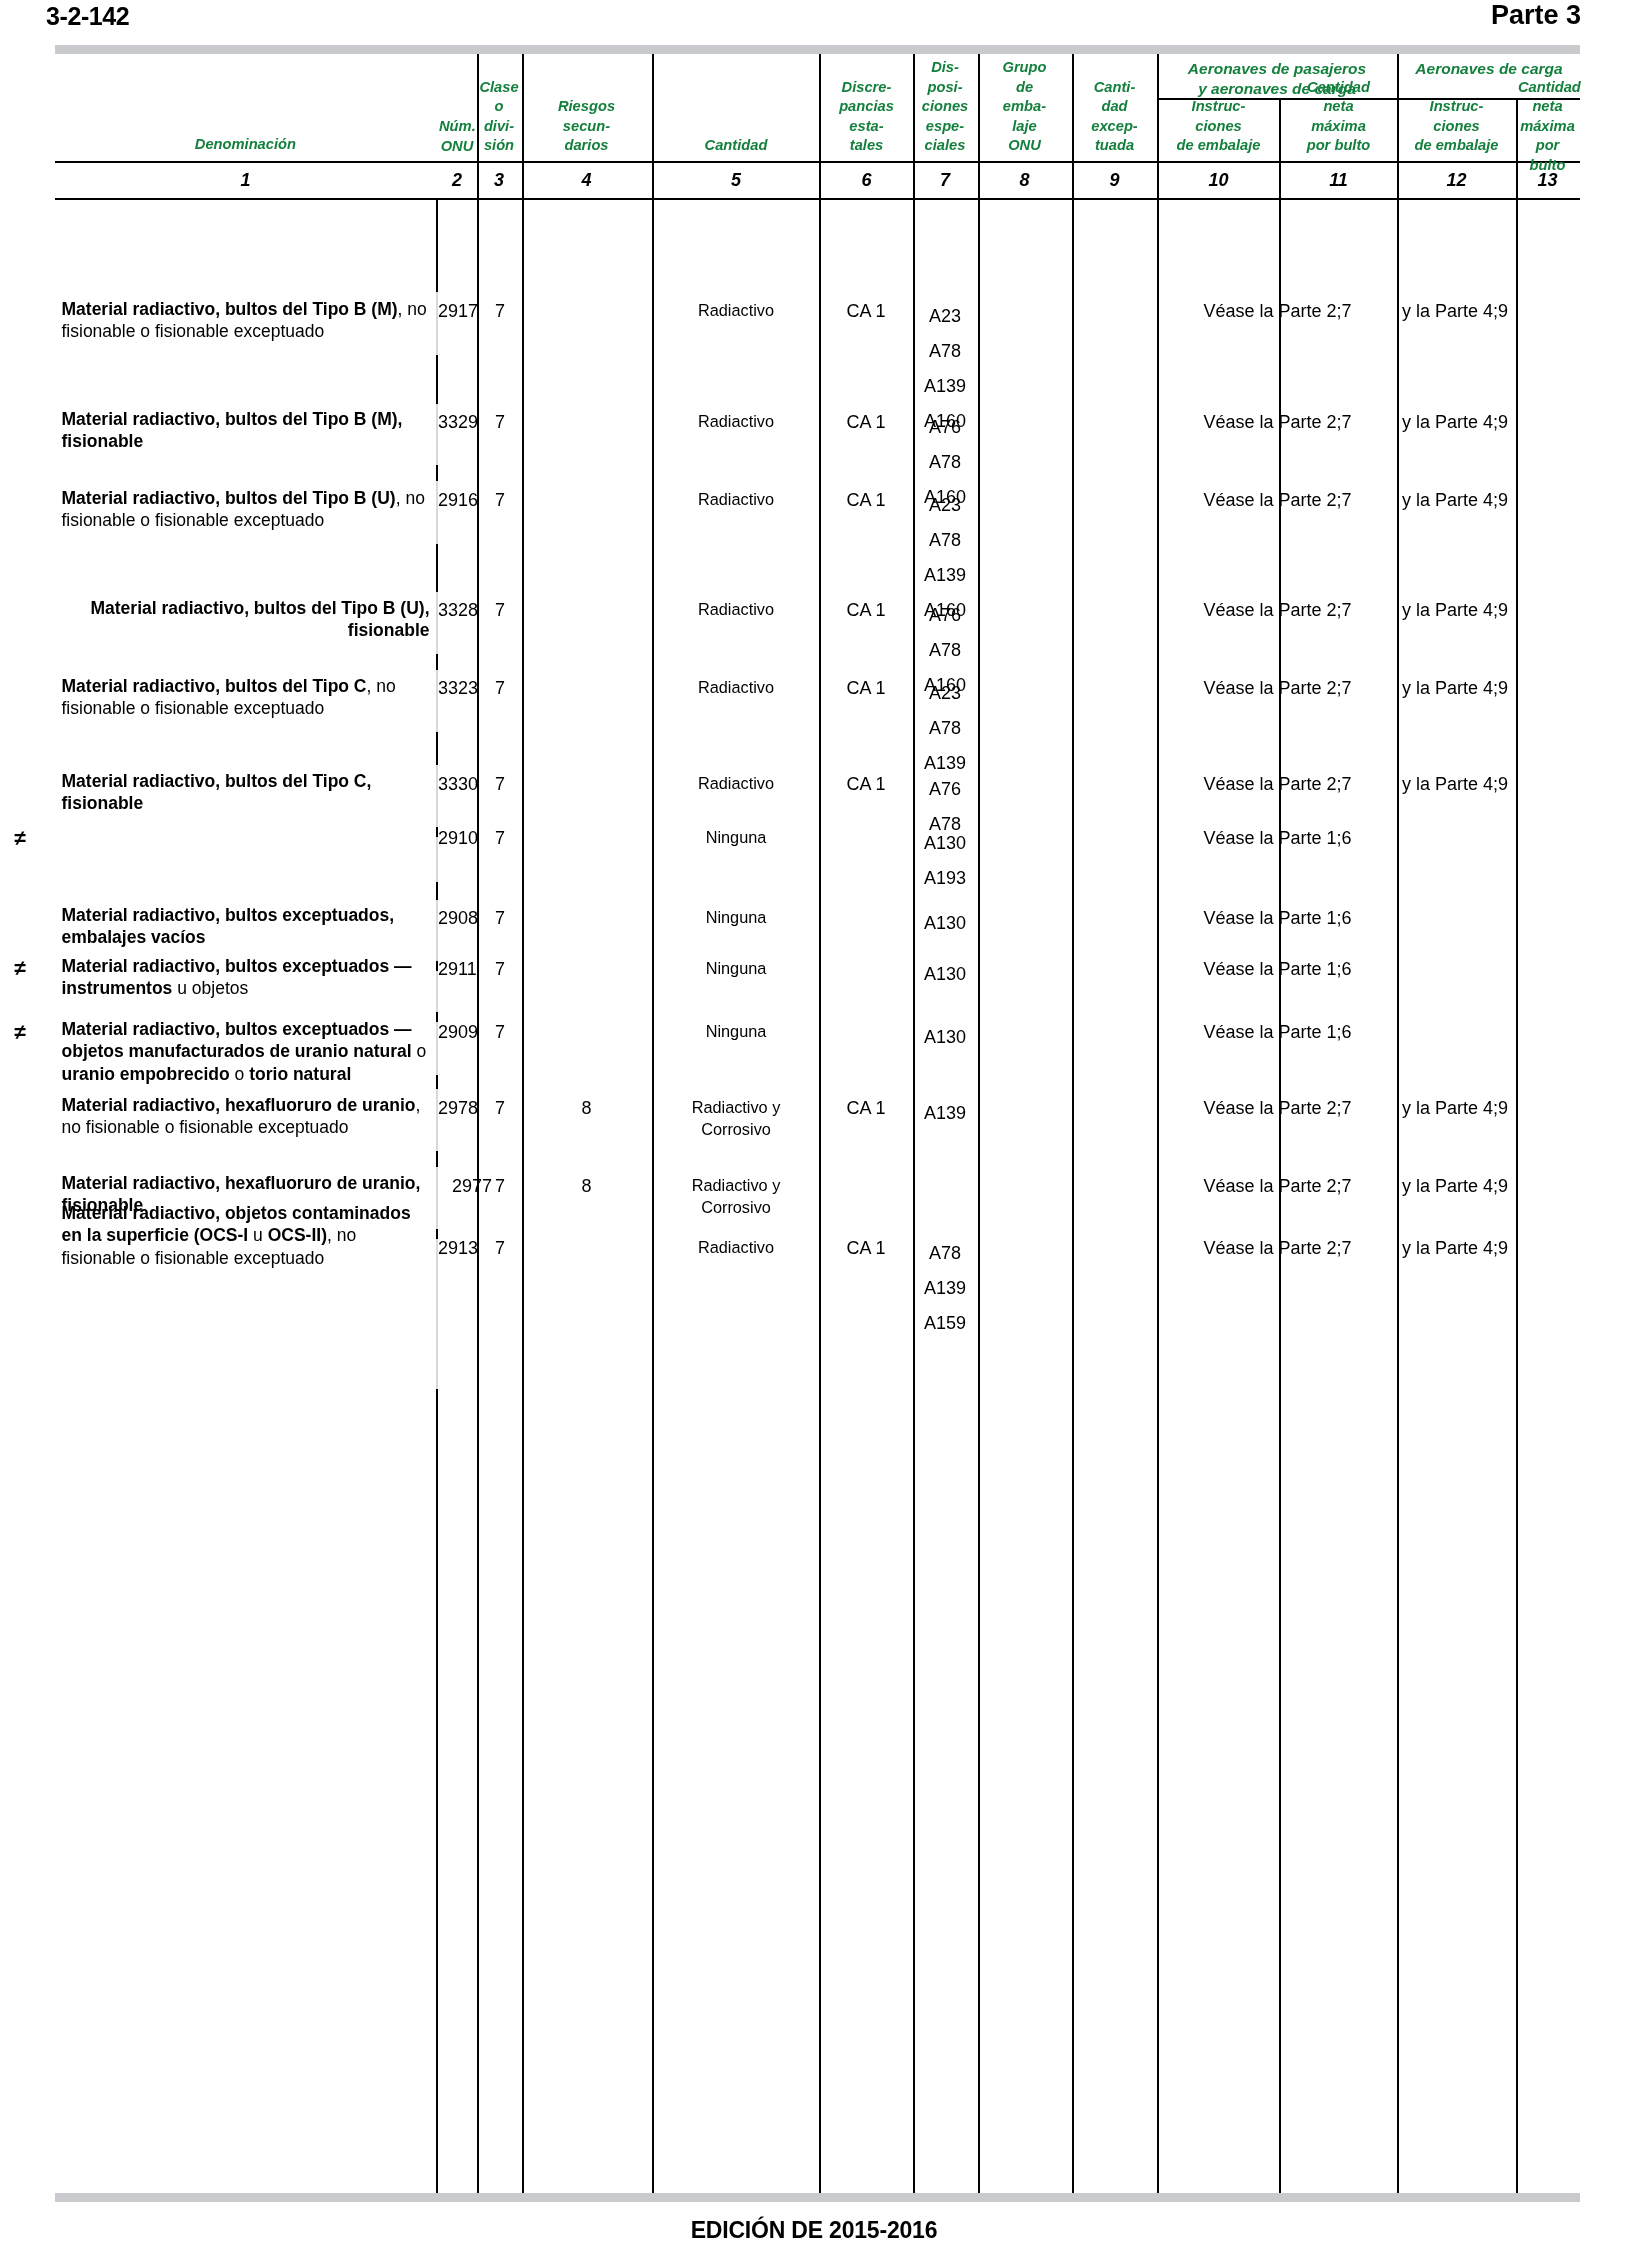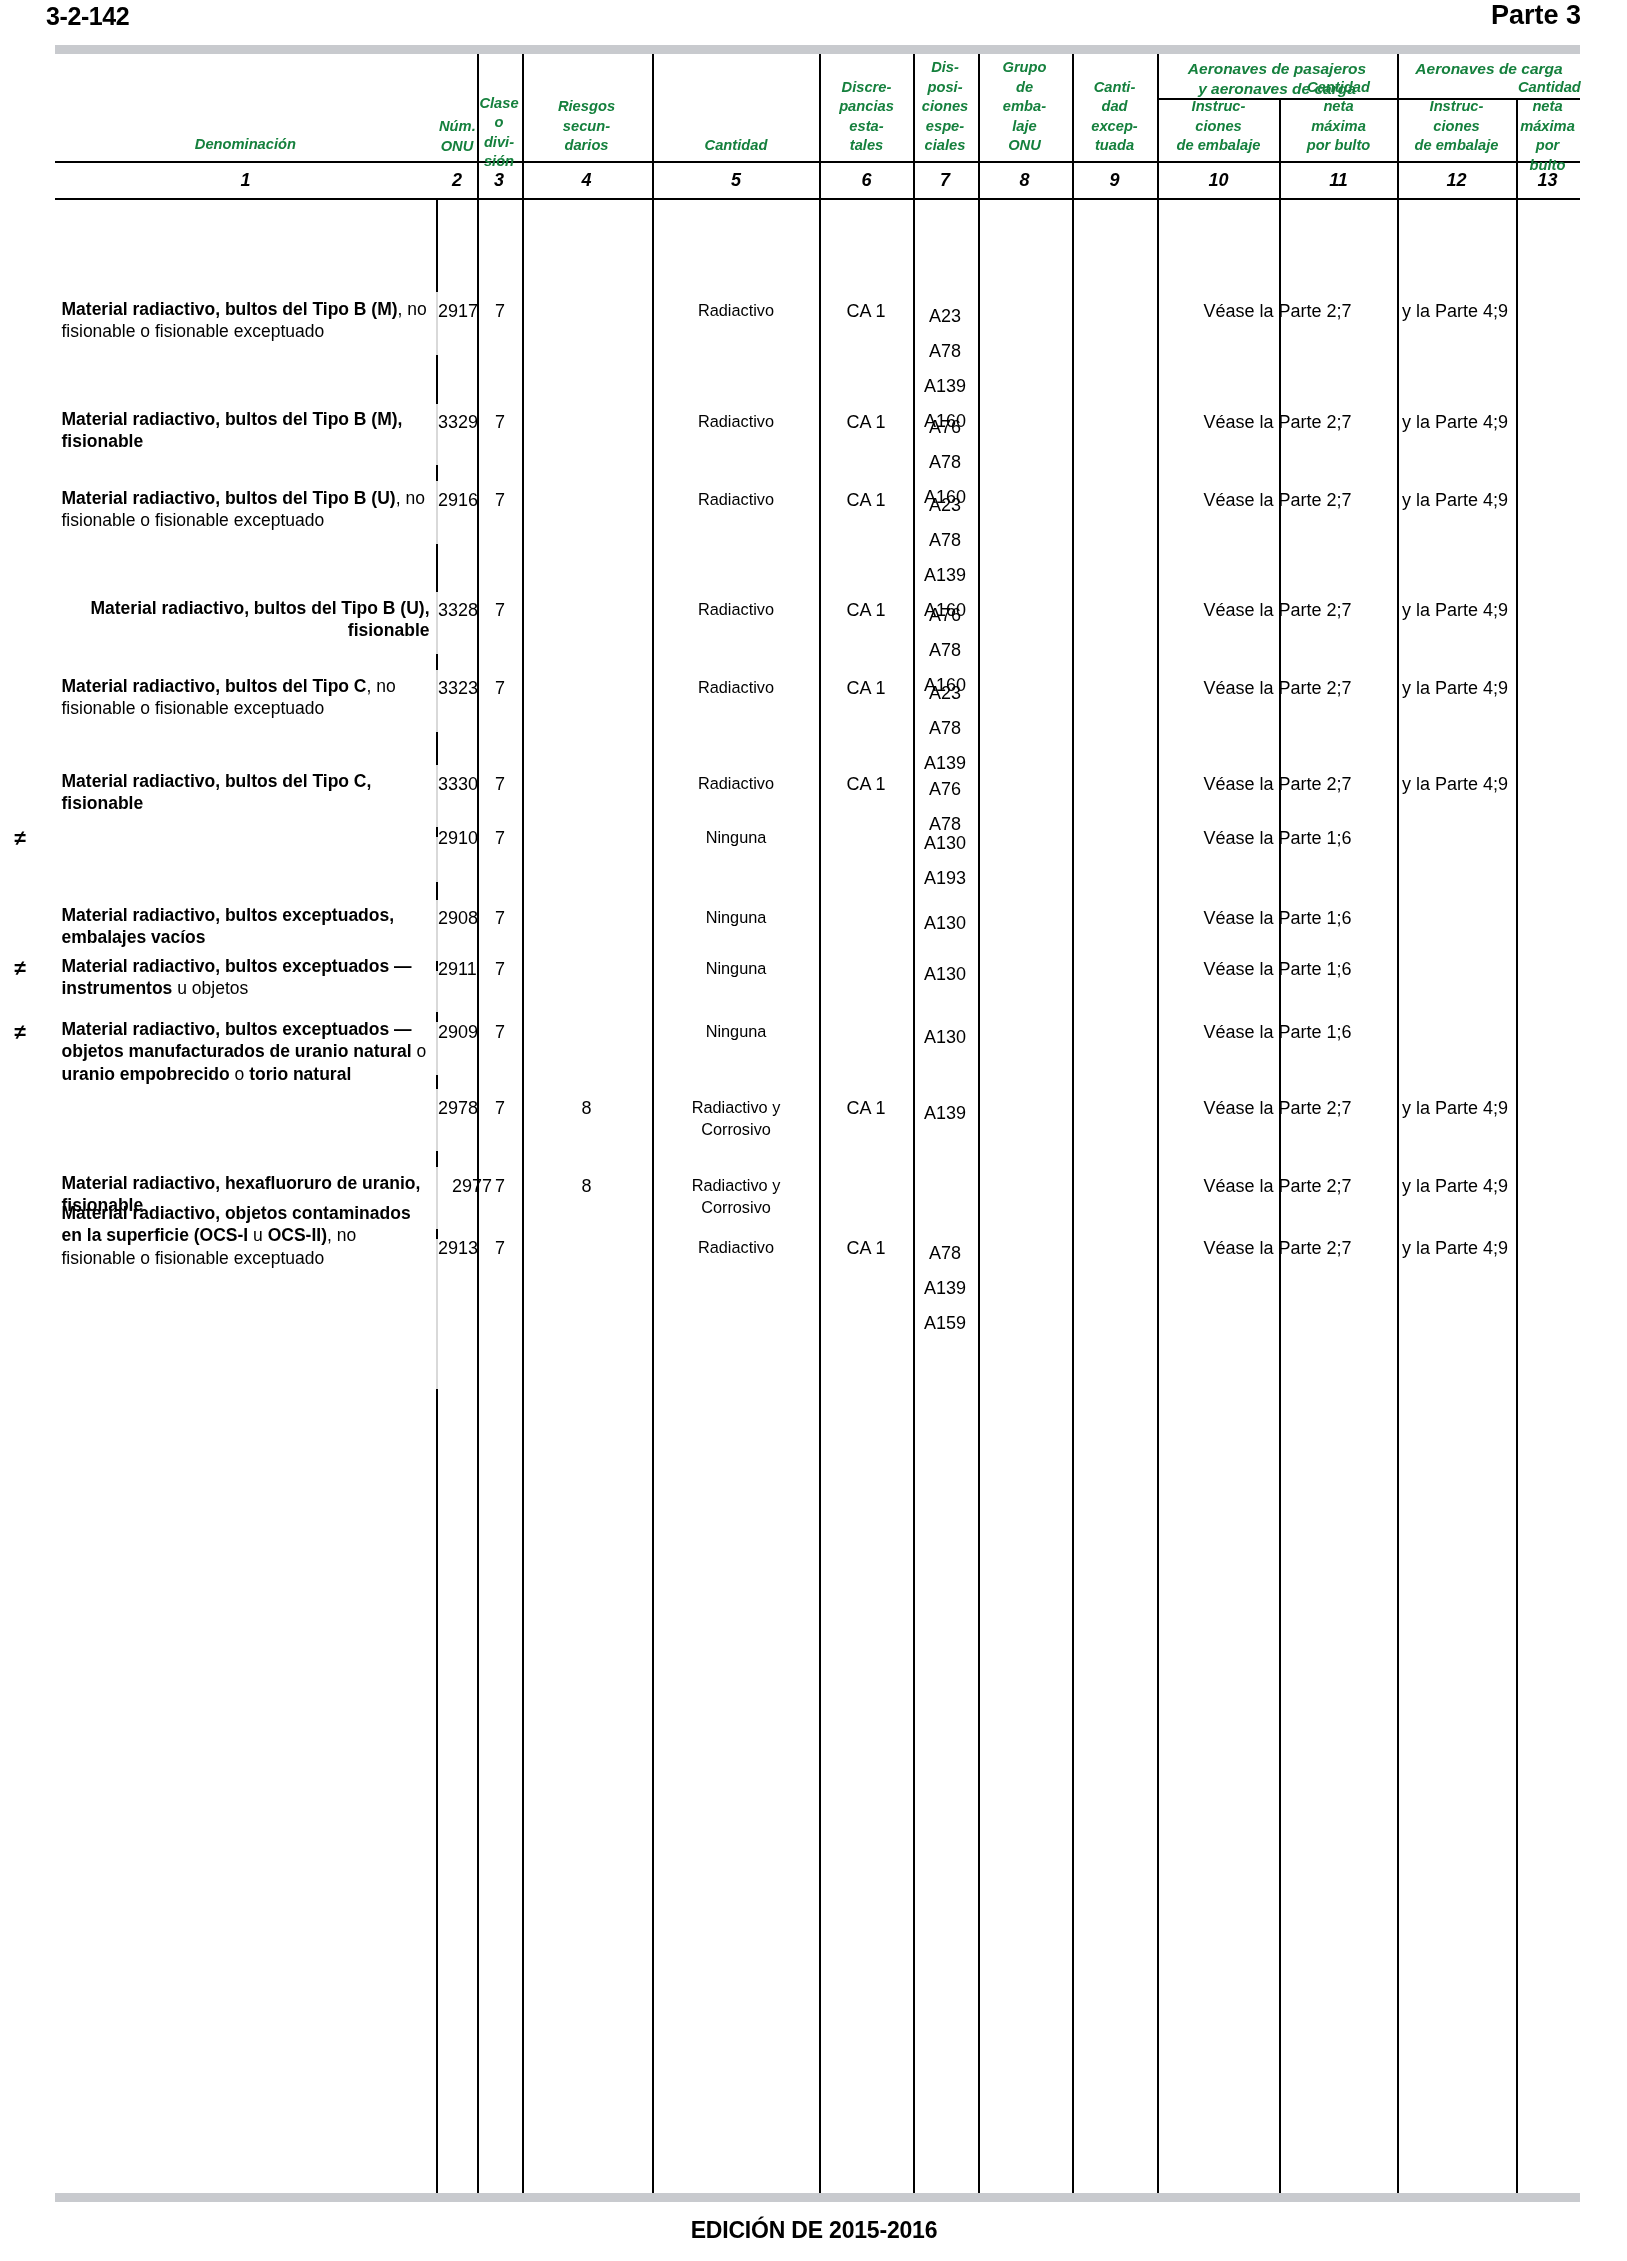--- a/index.html
+++ b/index.html
@@ -173,21 +173,21 @@
     </div>
     <div class="hcell small" style="left: 2.4px; width: 376px; top: 81px;">
       <div>Denominación</div>
     </div>
     <div class="colnum" style="left: 2.4px; width: 376px; top: 116px;">1</div>
     <div class="hcell small" style="left: 384px; width: 36px; top: 63px;">
       <div>Núm.</div>
       <div>ONU</div>
     </div>
     <div class="colnum" style="left: 384px; width: 36px; top: 116px;">2</div>
-    <div class="hcell small" style="left: 424px; width: 40px; top: 23.6px; margin-top: 16px;">
+    <div class="hcell small" style="left: 424px; width: 40px; top: 23.6px;">
       <div>Clase</div>
       <div>o</div>
       <div>divi-</div>
       <div>sión</div>
     </div>
     <div class="colnum" style="left: 424px; width: 40px; top: 116px;">3</div>
     <div class="hcell small" style="left: 469px; width: 125px; top: 43px;">
       <div>Riesgos</div>
       <div>secun-</div>
       <div>darios</div>
@@ -426,20 +426,21 @@
     <div class="cell" style="left: 424px; width: 42px; top: 966px;">
       <div>7</div>
     </div>
     <div class="cell lbl" style="left: 599px; width: 164px; top: 966px;">
       <div>Ninguna</div>
     </div>
     <div class="cell" style="left: 859px; width: 62px; top: 966px; line-height: 35px;">
       <div>A130</div>
     </div>
     <div class="cell" style="left: 1104px; width: 237px; top: 966px; white-space: nowrap; text-align: center;">Véase la Parte 1;6</div>
+    <div class="row-denom" style="left: 6.5px; top: 1040px; width: 368px;"><b>Material radiactivo, hexafluoruro de uranio</b><span class="reg">, no fisionable o fisionable exceptuado</span></div>
     <div class="cell" style="left: 383px; width: 37px; top: 1042px;">
       <div>2978</div>
     </div>
     <div class="cell" style="left: 424px; width: 42px; top: 1042px;">
       <div>7</div>
     </div>
     <div class="cell" style="left: 468px; width: 127px; top: 1042px;">
       <div>8</div>
     </div>
     <div class="cell lbl" style="left: 599px; width: 164px; top: 1042px;">

